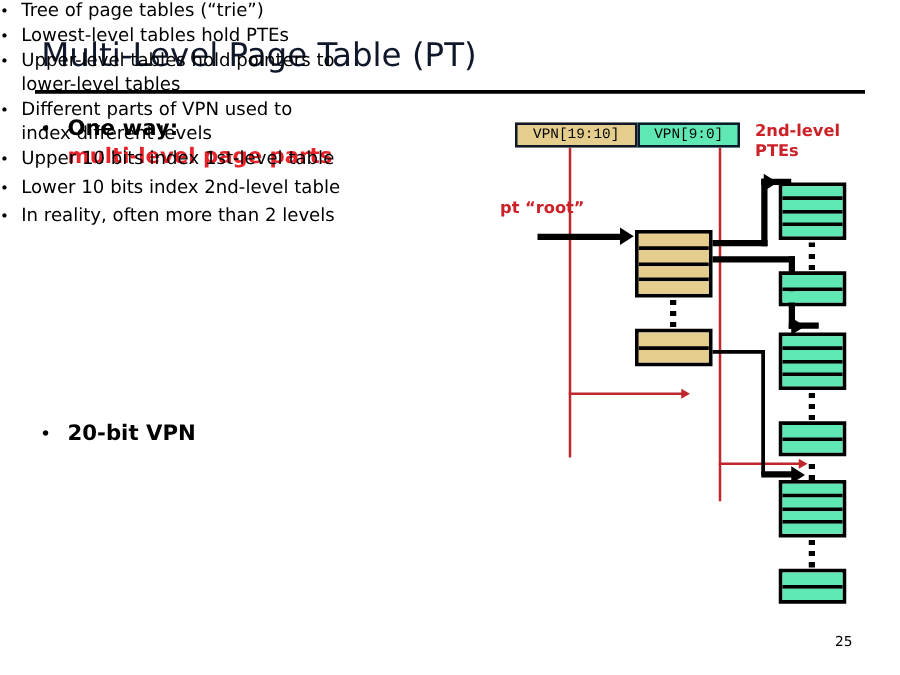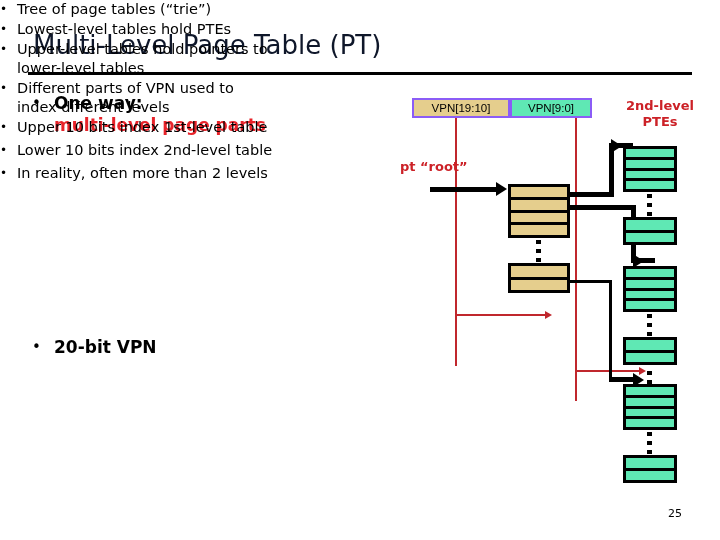--- a/index.html
+++ b/index.html
@@ -43,31 +43,31 @@
     position:absolute;left:30px;top:507px;font-size:10.5px;color:#000;
     letter-spacing:.2px;white-space:nowrap;
   }
   #pagenum{position:absolute;left:668px;top:507px;font-size:11px;color:#000;}
 
   
   #diagram{position:absolute;left:400px;top:88px;width:320px;height:430px;}
 
   
   .vpnbox{
-    position:absolute;border:2px solid #8b5cf6;box-sizing:border-box;
+    position:absolute;border:2px solid #0f172a;box-sizing:border-box;
     font-size:11.5px;line-height:16px;text-align:center;color:#000;
-    font-family:Liberation Sans, sans-serif;
+    font-family:Liberation Mono, monospace;
   }
   #vpn-hi{left:12px;top:10px;width:98px;height:20px;background:#E5CE8D;}
   #vpn-lo{left:110px;top:10px;width:82px;height:20px;background:#5FE8B4;}
 
   
   .redlbl{
     position:absolute;color:#CC2127;font-weight:bold;font-size:13px;
-    line-height:16px;text-align:center;white-space:nowrap;
+    line-height:16px;white-space:nowrap;
   }
   #lbl-2nd{left:204px;top:10px;width:112px;}
   #lbl-1st{left:82px;top:48px;width:118px;}
   #lbl-root{left:0px;top:71px;width:84px;text-align:left;}
 
   
   .tbl{position:absolute;border:3px solid #000;box-sizing:border-box;
        display:flex;flex-direction:column;}
   .tbl .r{flex:1 1 auto;border-bottom:3px solid #000;box-sizing:border-box;}
   .tbl .r:last-child{border-bottom:none;}

